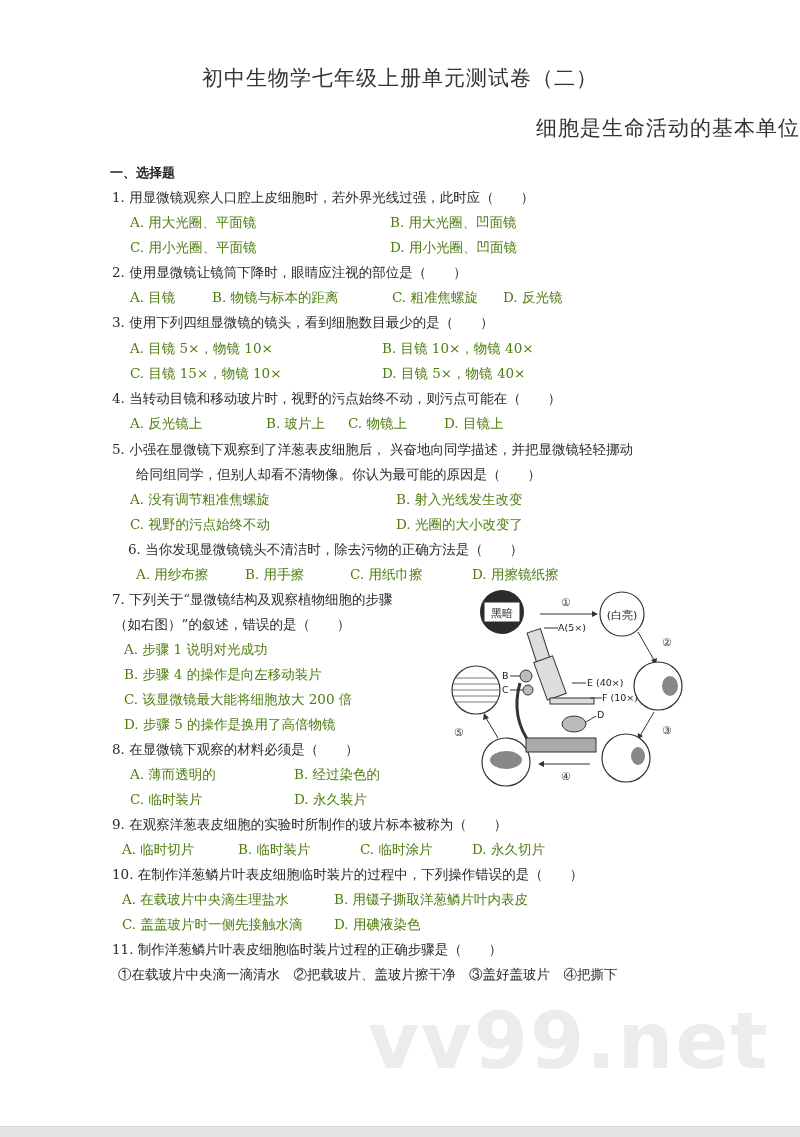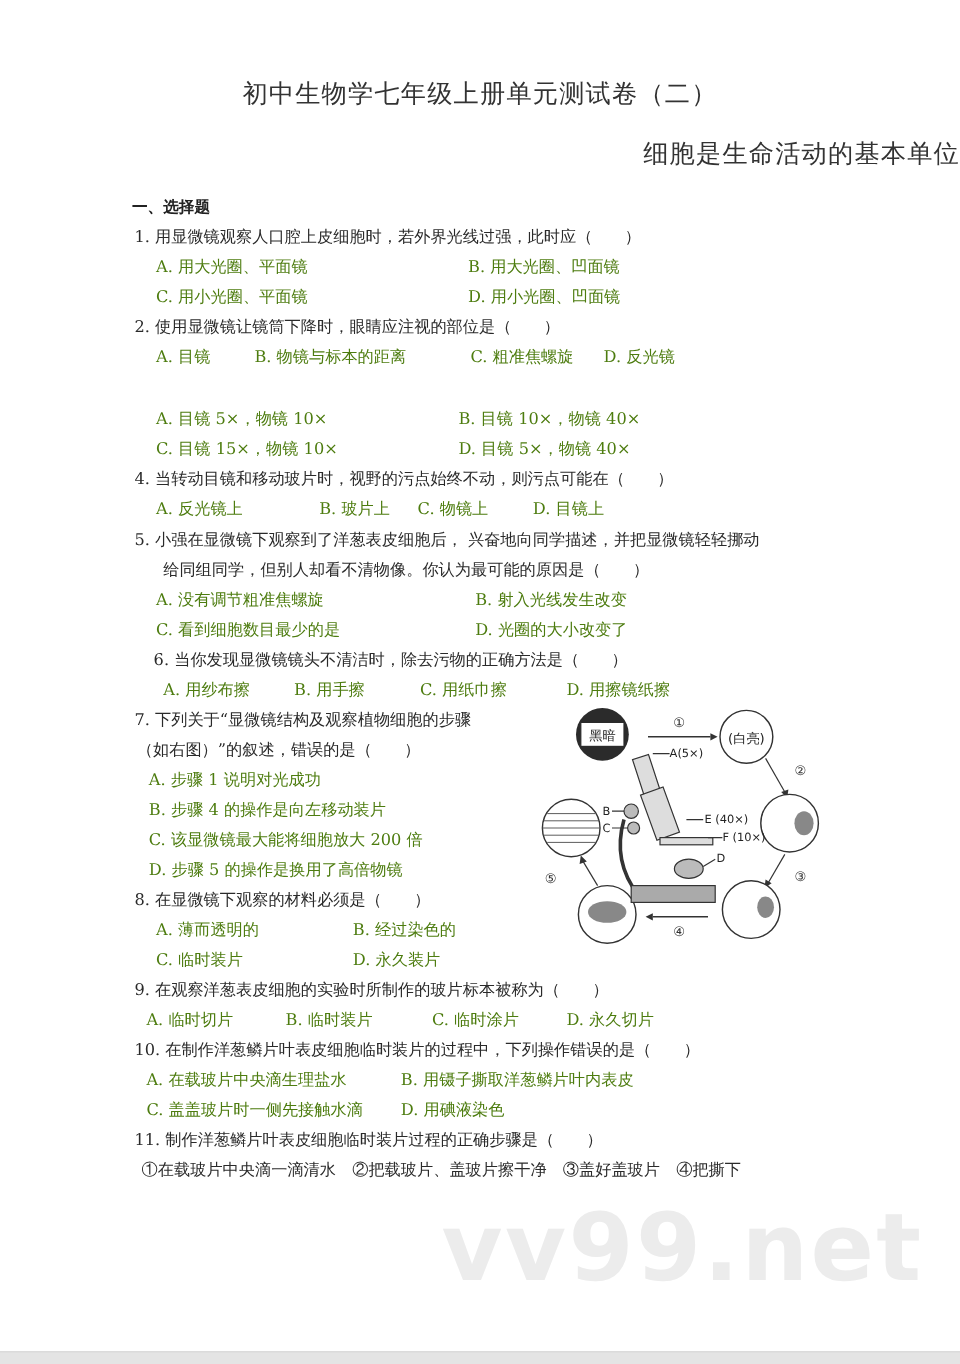--- a/index.html
+++ b/index.html
@@ -31,36 +31,37 @@
   <div class="opt" style="left:390px;top:214px">B. 用大光圈、凹面镜</div>
   <div class="opt" style="left:130px;top:239px">C. 用小光圈、平面镜</div>
   <div class="opt" style="left:390px;top:239px">D. 用小光圈、凹面镜</div>
 
   <div class="line" style="left:112px;top:264px">2. 使用显微镜让镜筒下降时，眼睛应注视的部位是（　　）</div>
   <div class="opt" style="left:130px;top:289px">A. 目镜</div>
   <div class="opt" style="left:212px;top:289px">B. 物镜与标本的距离</div>
   <div class="opt" style="left:392px;top:289px">C. 粗准焦螺旋</div>
   <div class="opt" style="left:503px;top:289px">D. 反光镜</div>
 
+  <div class="line" style="left:112px;top:314px">3. 使用下列四组显微镜的镜头，看到细胞数目最少的是（　　）</div>
   <div class="opt" style="left:130px;top:340px">A. 目镜 5×，物镜 10×</div>
   <div class="opt" style="left:382px;top:340px">B. 目镜 10×，物镜 40×</div>
   <div class="opt" style="left:130px;top:365px">C. 目镜 15×，物镜 10×</div>
   <div class="opt" style="left:382px;top:365px">D. 目镜 5×，物镜 40×</div>
 
   <div class="line" style="left:112px;top:390px">4. 当转动目镜和移动玻片时，视野的污点始终不动，则污点可能在（　　）</div>
   <div class="opt" style="left:130px;top:415px">A. 反光镜上</div>
   <div class="opt" style="left:266px;top:415px">B. 玻片上</div>
   <div class="opt" style="left:348px;top:415px">C. 物镜上</div>
   <div class="opt" style="left:444px;top:415px">D. 目镜上</div>
 
   <div class="line" style="left:112px;top:441px">5. 小强在显微镜下观察到了洋葱表皮细胞后， 兴奋地向同学描述，并把显微镜轻轻挪动</div>
   <div class="line" style="left:136px;top:466px">给同组同学，但别人却看不清物像。你认为最可能的原因是（　　）</div>
   <div class="opt" style="left:130px;top:491px">A. 没有调节粗准焦螺旋</div>
   <div class="opt" style="left:396px;top:491px">B. 射入光线发生改变</div>
-  <div class="opt" style="left:130px;top:516px">C. 看到细胞数目最少的是</div>
+  <div class="opt" style="left:130px;top:516px">C. 视野的污点始终不动</div>
   <div class="opt" style="left:396px;top:516px">D. 光圈的大小改变了</div>
 
   <div class="line" style="left:128px;top:541px">6. 当你发现显微镜镜头不清洁时，除去污物的正确方法是（　　）</div>
   <div class="opt" style="left:136px;top:566px">A. 用纱布擦</div>
   <div class="opt" style="left:245px;top:566px">B. 用手擦</div>
   <div class="opt" style="left:350px;top:566px">C. 用纸巾擦</div>
   <div class="opt" style="left:472px;top:566px">D. 用擦镜纸擦</div>
 
   <div class="line" style="left:112px;top:591px">7. 下列关于“显微镜结构及观察植物细胞的步骤</div>
   <div class="line" style="left:114px;top:616px">（如右图）”的叙述，错误的是（　　）</div>

